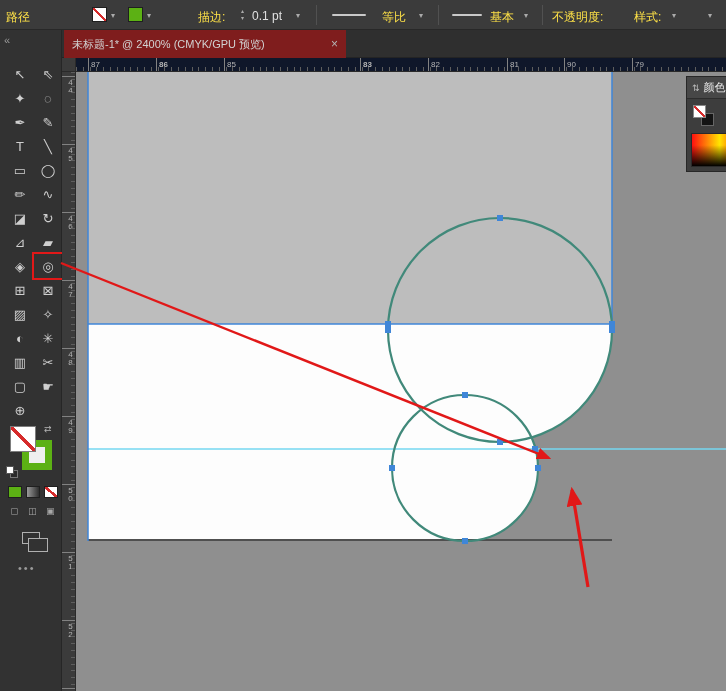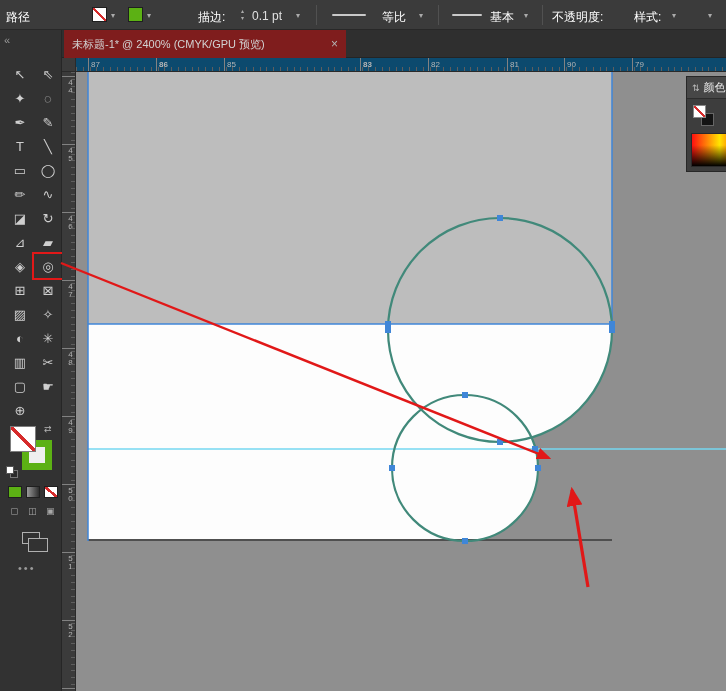--- a/index.html
+++ b/index.html
@@ -12,21 +12,21 @@
     --shape-gray:#bdbdbd;
   }
   *{margin:0;padding:0;box-sizing:border-box;}
   html,body{width:726px;height:691px;overflow:hidden;background:#323232;
     font-family:"Liberation Sans","DejaVu Sans",sans-serif;}
   #app{position:relative;width:726px;height:691px;overflow:hidden;background:#323232;color:#cfcfcf;}
 
   
   .control-bar{position:absolute;left:0;top:0;width:726px;height:30px;background:#3b3b3b;
     border-bottom:1px solid #282828;}
-  .cb-item{position:absolute;top:9px;font-size:12px;color:#ffffff;white-space:nowrap;}
+  .cb-item{position:absolute;top:9px;font-size:12px;color:#fde047;white-space:nowrap;}
   .chev{position:absolute;top:11px;font-size:8px;color:#aaa;}
   .swatch{position:absolute;top:7px;width:15px;height:15px;border:1px solid #1f1f1f;}
   .swatch.none{background:
      linear-gradient(to top right, transparent 44%, #d62b2b 44%, #d62b2b 56%, transparent 56%), #fff;}
   .swatch.green{background:var(--stroke-green);}
   .stepper{position:absolute;left:238px;top:5px;width:9px;height:20px;font-size:6px;color:#aaa;
     display:flex;flex-direction:column;align-items:center;justify-content:center;line-height:1.2;}
   .vdiv{position:absolute;top:5px;width:1px;height:20px;background:#515151;}
   .profile-line{position:absolute;top:14px;height:2px;background:#c9c9c9;border-radius:2px;}
 
@@ -64,21 +64,21 @@
   .draw-modes{position:absolute;left:6px;top:476px;width:56px;height:16px;font-size:9px;color:#a8a8a8;}
   .draw-modes span{position:absolute;top:0;}
   .screen-mode{position:absolute;left:22px;top:502px;width:18px;height:12px;border:1px solid #b0b0b0;}
   .screen-mode::after{content:"";position:absolute;left:5px;top:5px;width:18px;height:12px;
     border:1px solid #b0b0b0;background:#323232;}
   .more-dots{position:absolute;left:18px;top:532px;font-size:11px;color:#9a9a9a;letter-spacing:2px;}
 
   
   .ruler-corner{position:absolute;left:62px;top:58px;width:14px;height:14px;background:#3b3b3b;
     border-right:1px solid #2a2a2a;border-bottom:1px solid #2a2a2a;z-index:5;}
-  .ruler-h{position:absolute;left:76px;top:58px;width:650px;height:14px;background:#0c4a6e;
+  .ruler-h{position:absolute;left:76px;top:58px;width:650px;height:14px;background:#0f172a;
     border-bottom:1px solid #2a2a2a;z-index:5;overflow:hidden;}
   .ruler-h::after{content:"";position:absolute;left:0;bottom:0;width:100%;height:4px;
     background:repeating-linear-gradient(to right,#5e5e5e 0 1px,transparent 1px 6.8px);}
   .hlabel{position:absolute;top:0;height:100%;border-left:1px solid #828282;padding-left:2px;
     font-size:8px;color:#b5b5b5;line-height:13px;}
   .ruler-v{position:absolute;left:62px;top:72px;width:14px;height:619px;background:#3b3b3b;
     border-right:1px solid #2a2a2a;z-index:5;overflow:hidden;}
   .ruler-v::after{content:"";position:absolute;top:0;right:0;width:4px;height:100%;
     background:repeating-linear-gradient(to bottom,#5e5e5e 0 1px,transparent 1px 6.8px);}
   .vlabel{position:absolute;left:0;width:100%;border-top:1px solid #828282;padding-top:1px;

